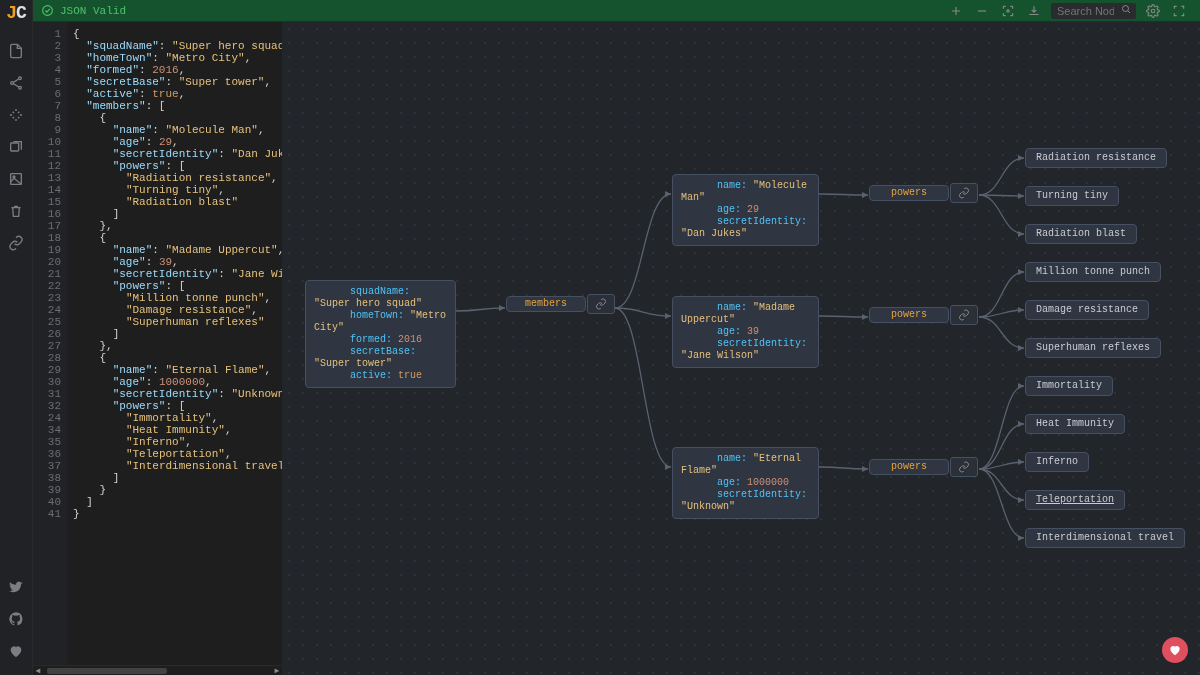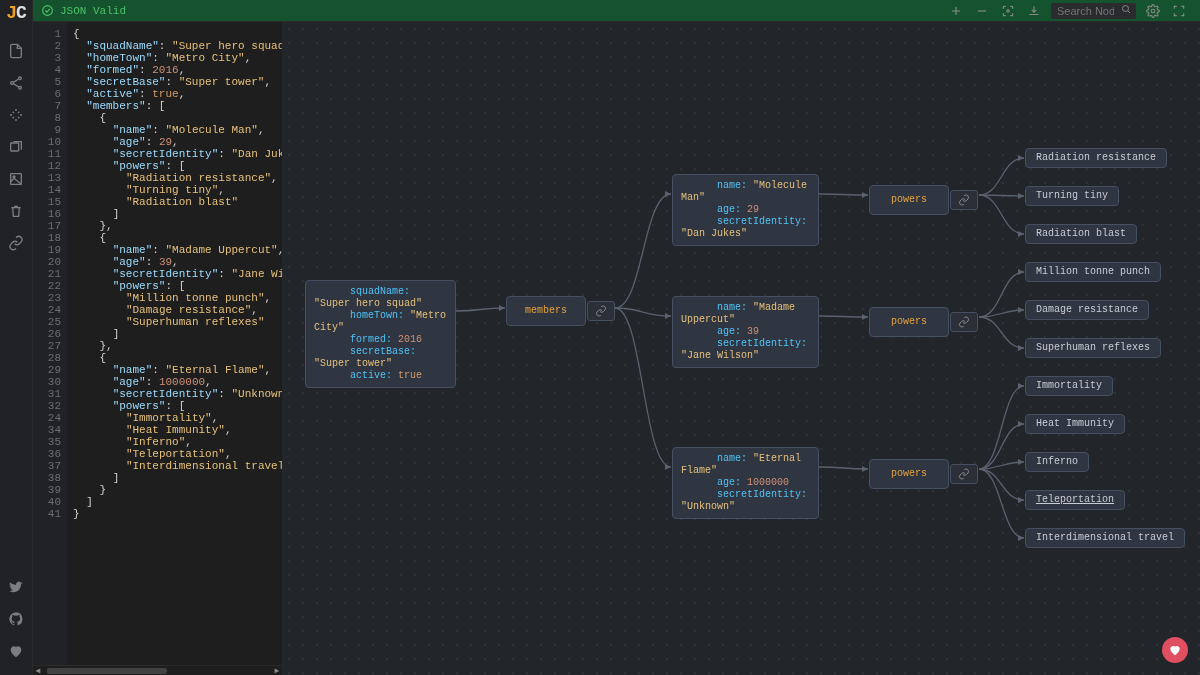--- a/index.html
+++ b/index.html
@@ -29,21 +29,21 @@
 .s { color:#e6c07b; }
 .n { color:#ce9178; }
 .b { color:#d19a66; }
 .p { color:#d4d4d4; }
 .scroll-h { position:absolute; left:33px; bottom:0; width:249px; height:10px; background:#1e1e1e; border-top:1px solid #2a2a2a; display:flex; align-items:center; }
 .scroll-thumb { height:6px; background:#424242; width:120px; margin-left:4px; border-radius:2px; }
 .scroll-arrow { width:10px; color:#888; font-size:8px; text-align:center; }
 .canvas { position:absolute; left:282px; top:22px; width:918px; height:653px; background:#22252a; background-image:radial-gradient(circle, #2e3138 1px, transparent 1px); background-size:14px 14px; overflow:hidden; }
 .node { position:absolute; background:#2f3541; border:1px solid #465063; border-radius:4px; font-size:10px; line-height:12px; color:#c8ccd4; }
 .node.pad { padding:5px 8px; }
-.node.small { padding:8px 10px; text-align:center; min-width:60px; color:#e6a23c; }
+.node.small { padding:1px 10px; text-align:center; min-width:60px; color:#e6a23c; }
 .node.leaf { padding:3px 10px; color:#c8ccd4; text-align:center; }
 .node .key { color:#4fc3f7;margin-left:36px; }
 .node .val { color:#e6c07b; }
 .node .num { color:#ce9178; }
 .node .bool { color:#d19a66; }
 .handle { position:absolute; width:28px; height:20px; border:1px solid #465063; border-radius:3px; right:-30px; top:50%; transform:translateY(-50%); background:#2a2f38; display:flex; align-items:center; justify-content:center; }
 .handle svg { width:12px; height:12px; color:#888; }
 svg.edges { position:absolute; left:0; top:0; width:918px; height:653px; pointer-events:none; }
 svg.edges path { fill:none; stroke:#5a6270; stroke-width:1.3; }
 svg.edges polygon { fill:#5a6270; }

